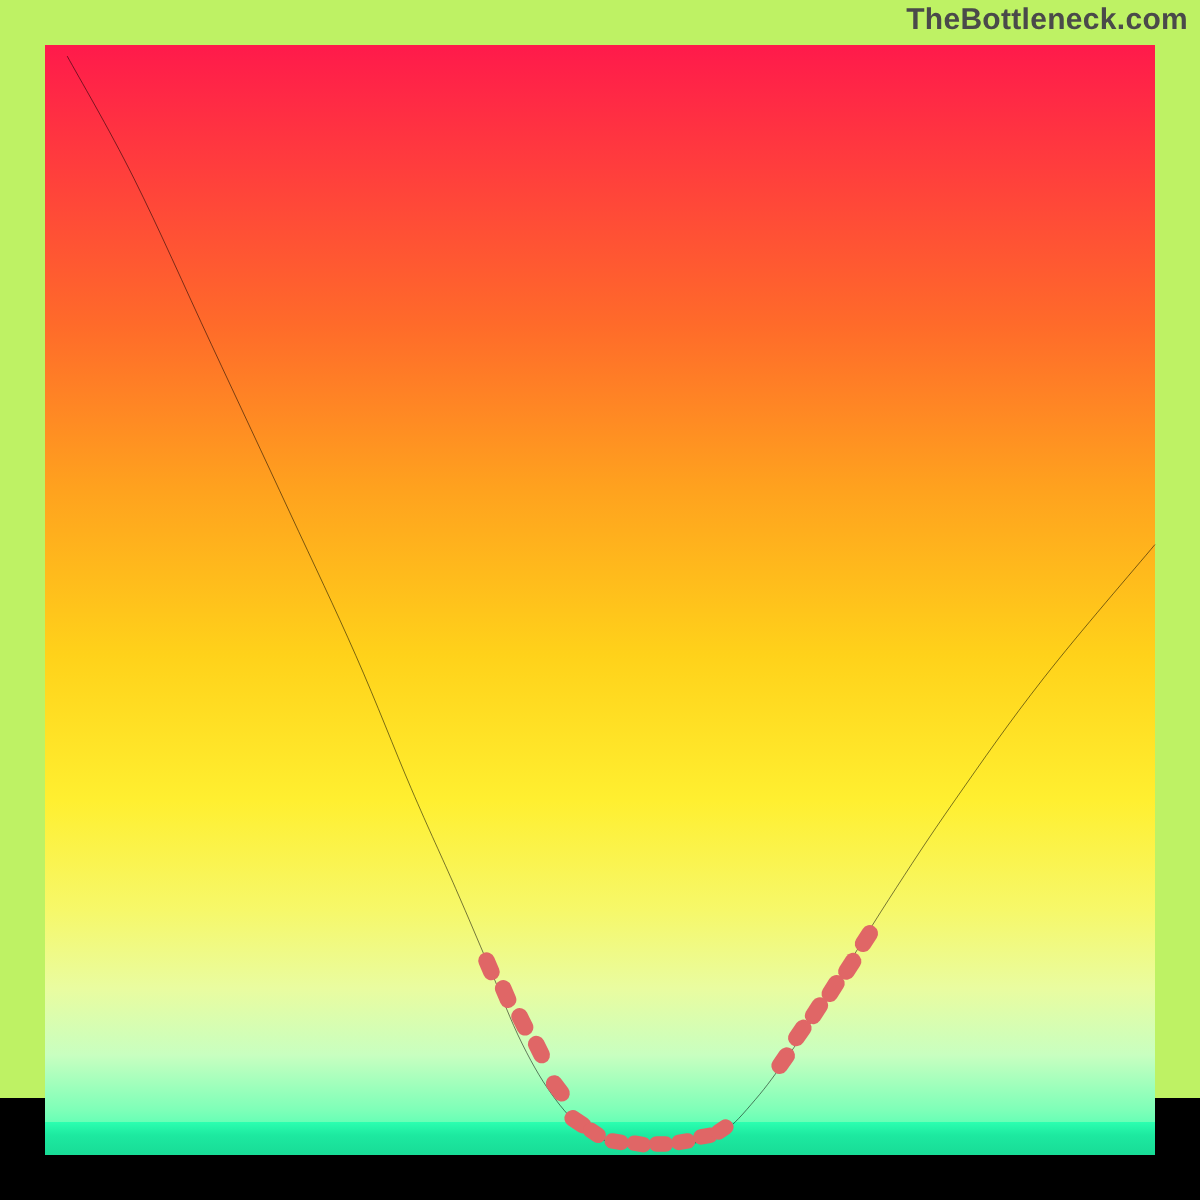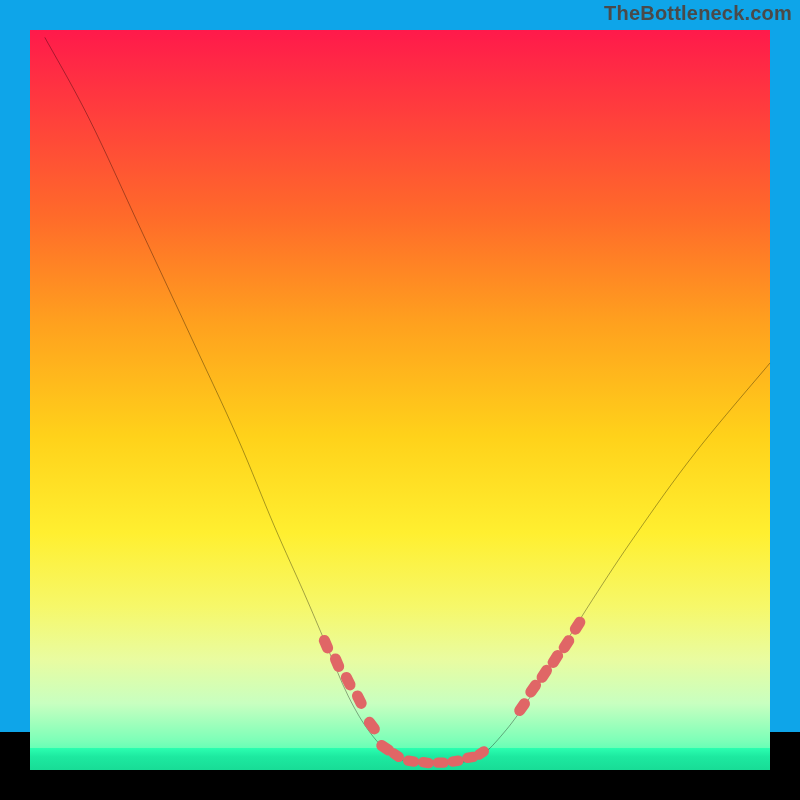--- a/index.html
+++ b/index.html
@@ -8,21 +8,21 @@
     width: 800px;
     height: 800px;
     background: #000;
     overflow: hidden;
     font-family: Arial, Helvetica, sans-serif;
   }
   .frame {
     position: relative;
     width: 800px;
     height: 732px;
-    background: #0ea5e9;
+    background: #bef264;
   }
   .watermark {
     position: absolute;
     top: 2px;
     right: 8px;
     color: #4a4a4a;
     font-size: 20px;
     font-weight: bold;
     letter-spacing: 0.2px;
     z-index: 10;

